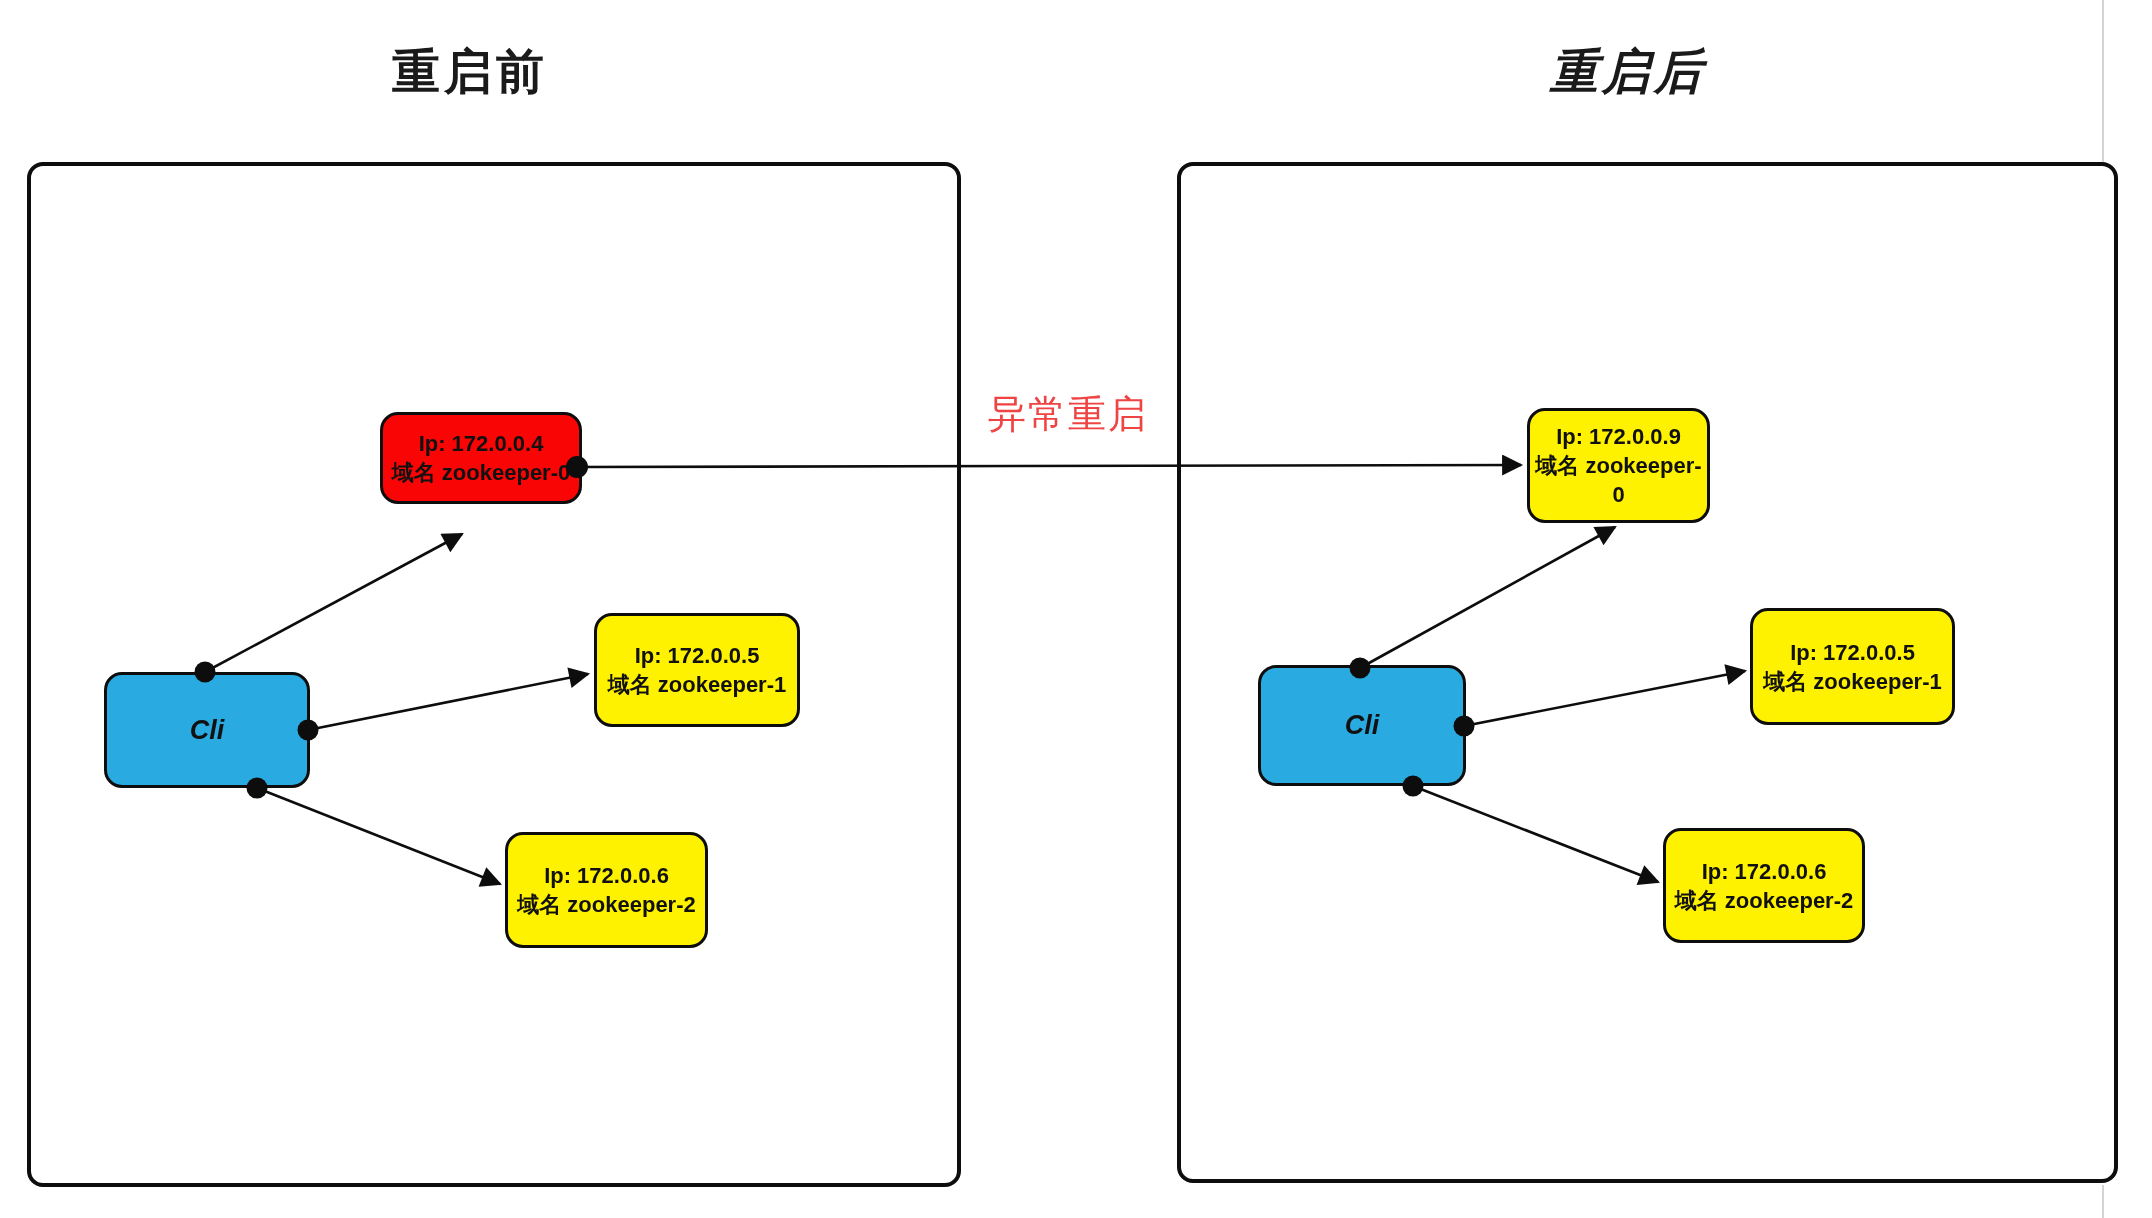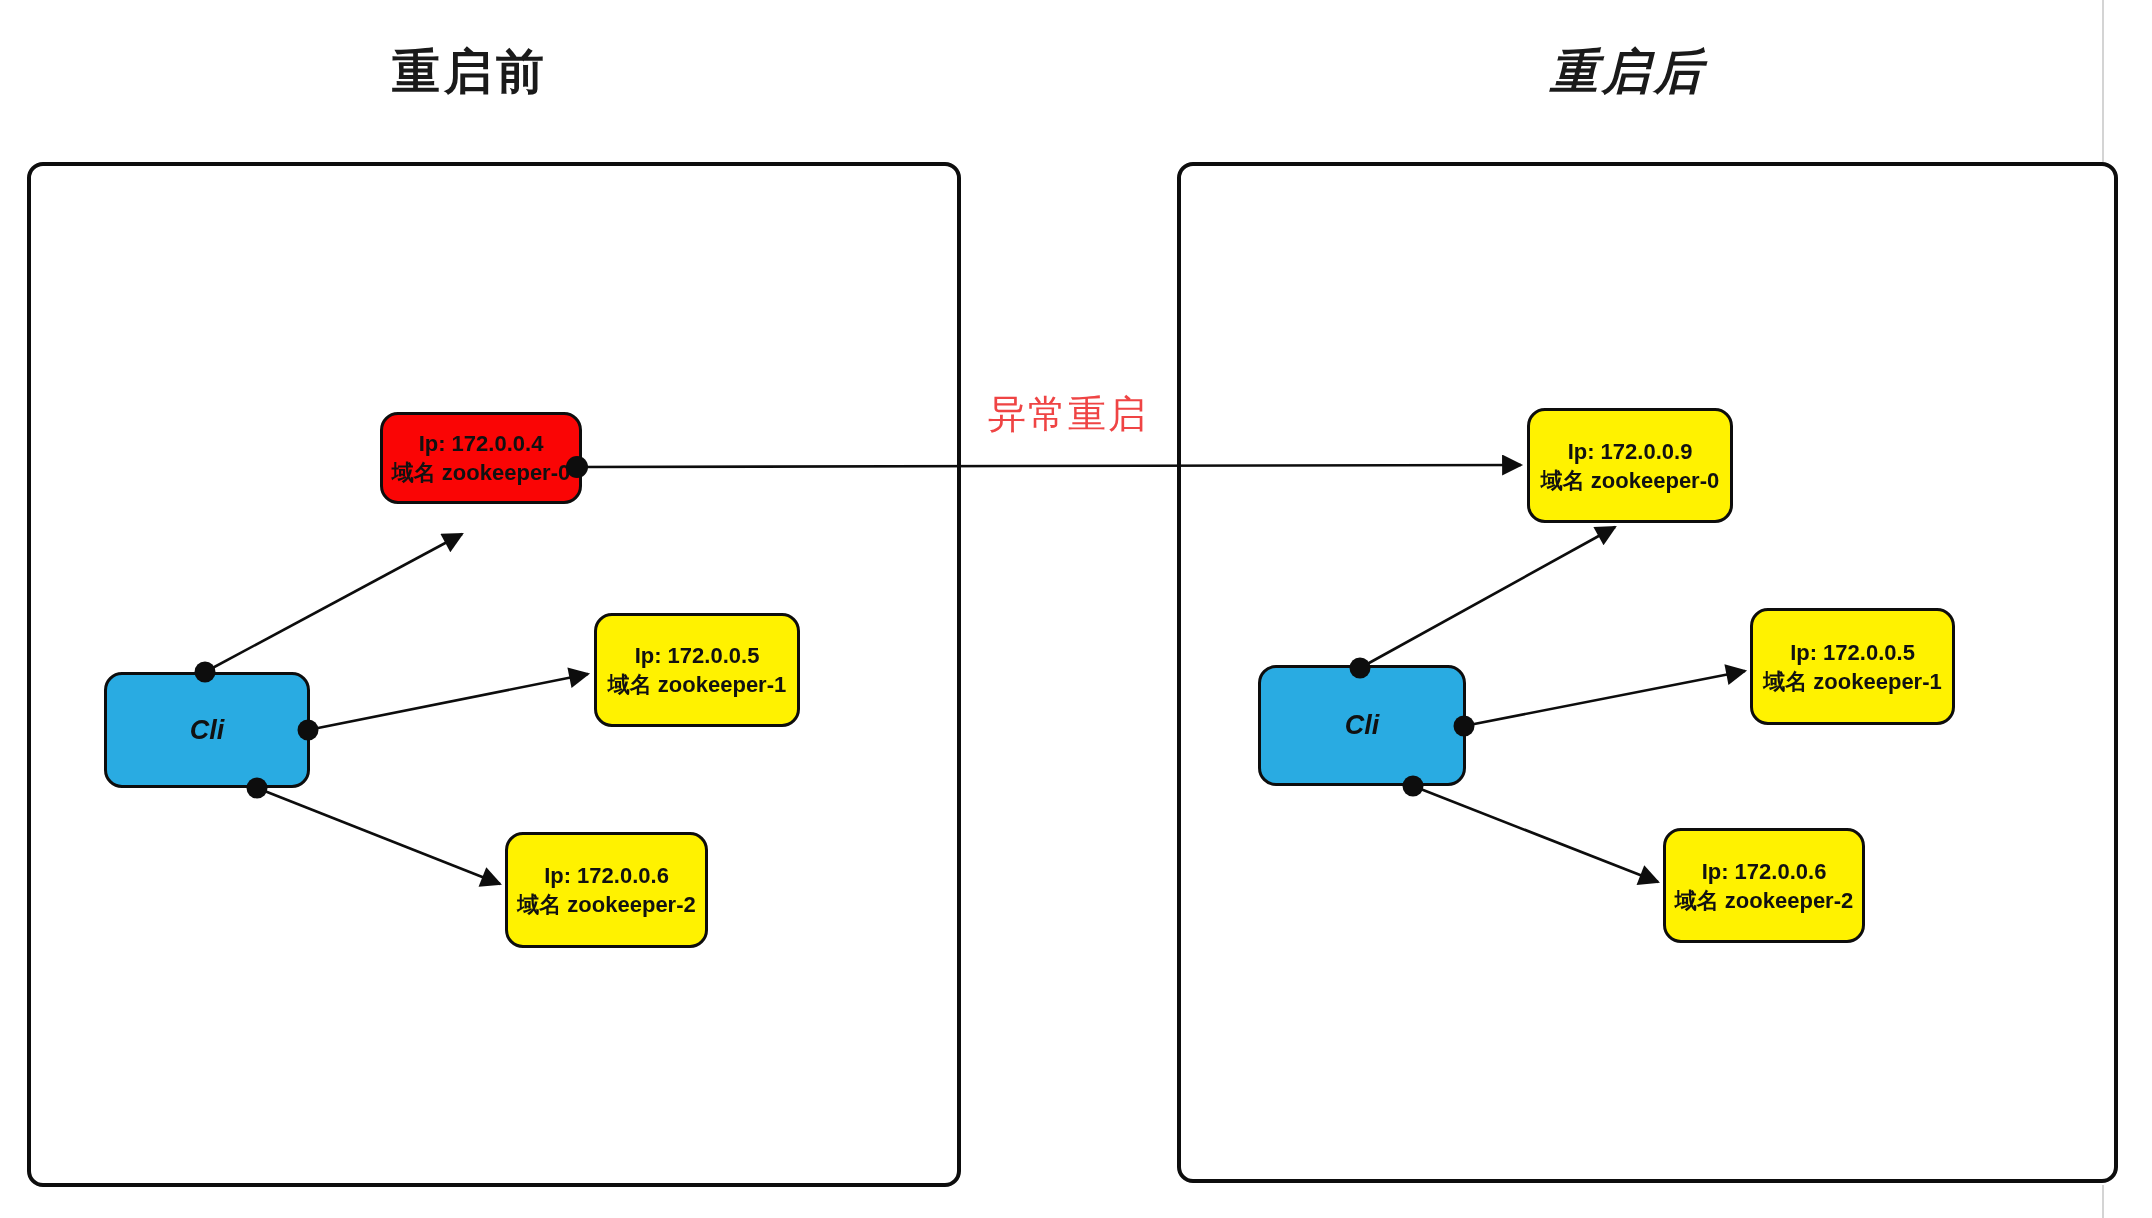--- a/index.html
+++ b/index.html
@@ -38,21 +38,21 @@
     text-align:center;line-height:29px;font-size:22px;font-weight:700;color:#111;
   }
   .node.red{background:var(--red);}
   .node.yellow{background:var(--yellow);}
   .node.blue{background:var(--blue);font-size:27px;font-weight:600;font-style:italic;}
 
   .n-zk0-before{left:380px;top:412px;width:202px;height:92px;}
   .n-zk1-before{left:594px;top:613px;width:206px;height:114px;}
   .n-zk2-before{left:505px;top:832px;width:203px;height:116px;}
   .n-cli-before{left:104px;top:672px;width:206px;height:116px;}
-  .n-zk0-after{left:1527px;top:408px;width:206px;height:115px;align-items:center;}
+  .n-zk0-after{left:1527px;top:408px;width:183px;height:115px;align-items:center;}
   .n-zk1-after{left:1750px;top:608px;width:205px;height:117px;}
   .n-zk2-after{left:1663px;top:828px;width:202px;height:115px;}
   .n-cli-after{left:1258px;top:665px;width:208px;height:121px;}
 
   svg.edges{position:absolute;left:0;top:0;width:2152px;height:1218px;pointer-events:none;}
   svg.edges line{stroke:var(--stroke);stroke-width:2.6;}
   svg.edges circle{fill:var(--stroke);}
 
   .page-edge{
     position:absolute;left:2102px;width:2px;background:var(--edge-gray);

